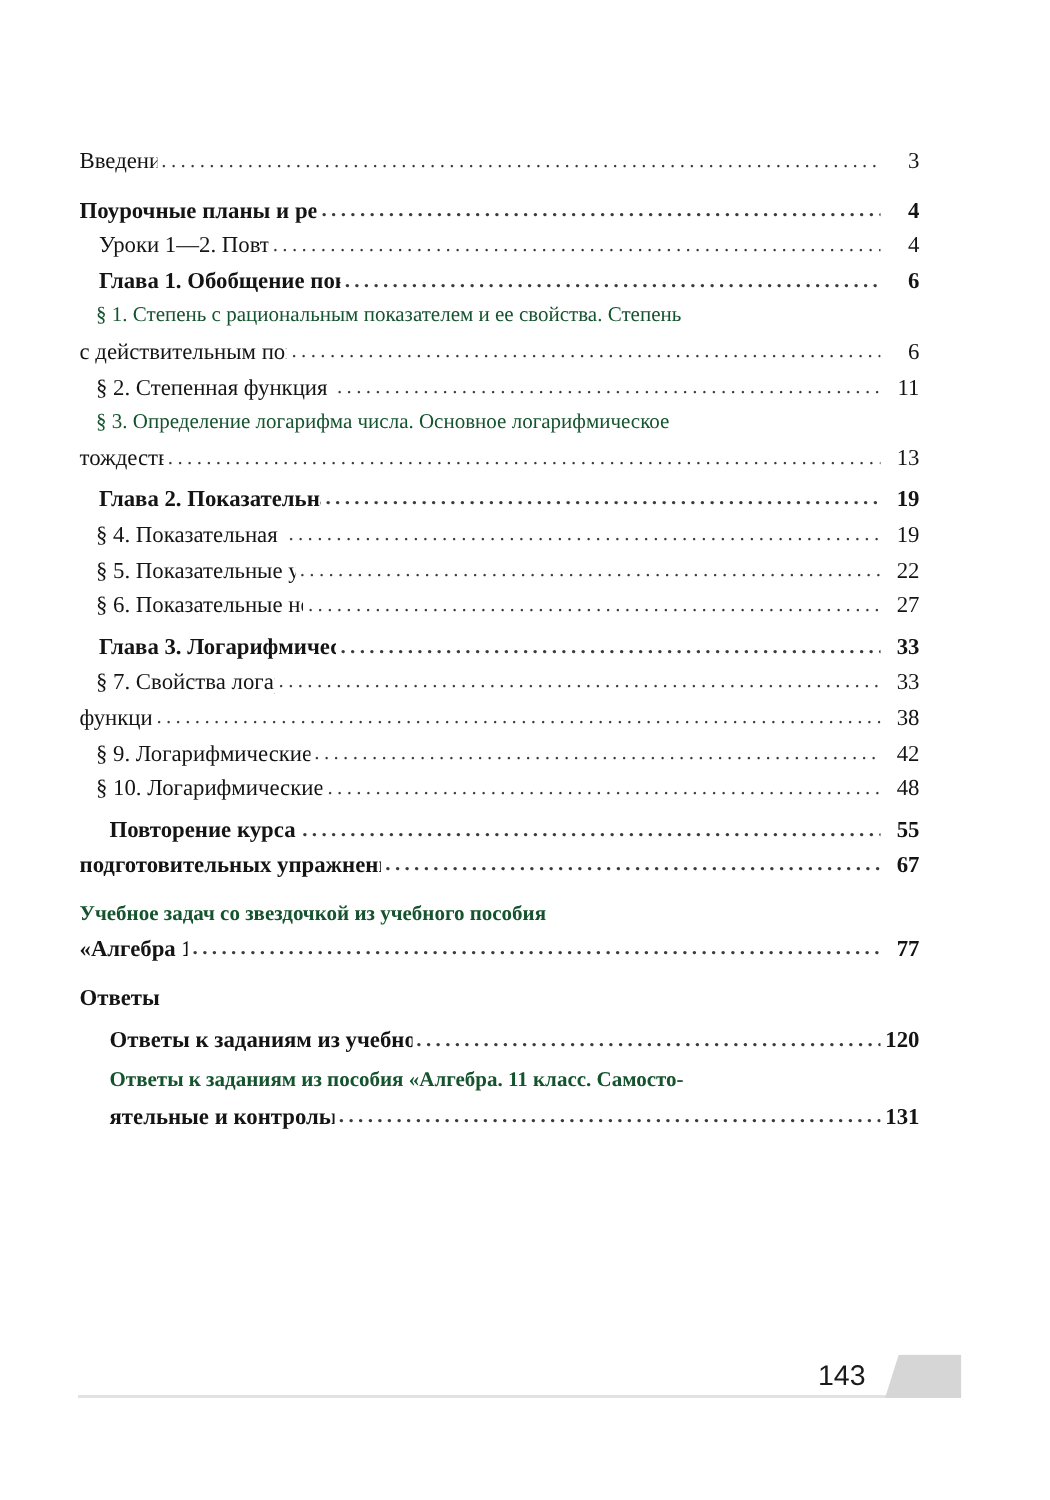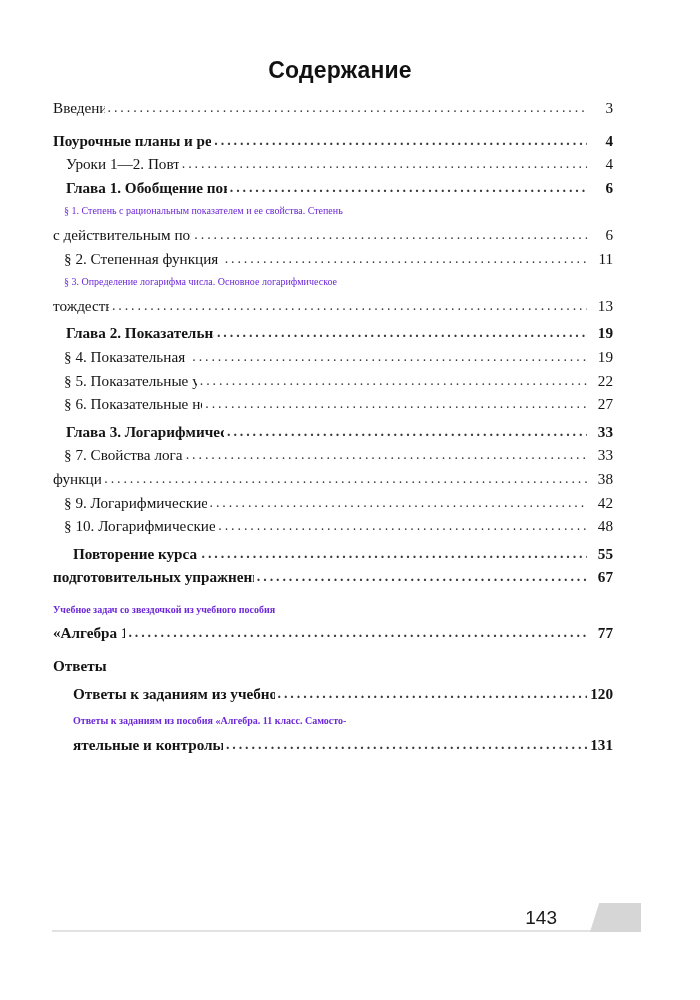--- a/index.html
+++ b/index.html
@@ -70,23 +70,23 @@
   }
   .entry .pageno {
     flex: 0 0 auto;
     text-align: right;
     min-width: 24px;
     color: #141414;
   }
 
   
   .line {
-    font-size: 10px;
+    font-size: 14px;
     line-height: 23.6px;
-    color: #6d28d9;
+    color: #14532d;
     white-space: nowrap;
   }
 
   .b { font-weight: bold; }
   .r { font-weight: normal; }
 
   
   .gap-sm { margin-top: 4px; }
   .gap-md { margin-top: 9px; }
 
@@ -94,21 +94,21 @@
   .footer-rule {
     position: absolute;
     left: 52px;
     top: 930px;
     width: 588px;
     height: 2px;
     background: #e2e2e2;
   }
   .footer-pageno {
     position: absolute;
-    left: 472px;
+    left: 492px;
     top: 907px;
     width: 85px;
     text-align: right;
     font-family: "Liberation Sans", "DejaVu Sans", sans-serif;
     font-size: 19px;
     color: #1a1a1a;
   }
   .footer-tab {
     position: absolute;
     left: 590px;
@@ -117,21 +117,20 @@
     height: 29px;
     background: #d6d6d6;
     clip-path: polygon(18% 0%, 100% 0%, 100% 100%, 0% 100%);
   }
 </style>
 </head>
 <body>
 
 <div class="page">
 
-  <div class="toc-title">Содержание</div>
 
   <div class="toc" id="toc-root">
       <div class="entry r" style="margin-left: 0px;">
         <span class="label">Введение</span>
         <span class="leader">.........................................................................................</span>
         <span class="pageno">3</span>
       </div>
       <div class="entry b gap-md" style="margin-left: 0px;">
         <span class="label">Поурочные планы и рекомендации</span>
         <span class="leader">.........................................................................................</span>

